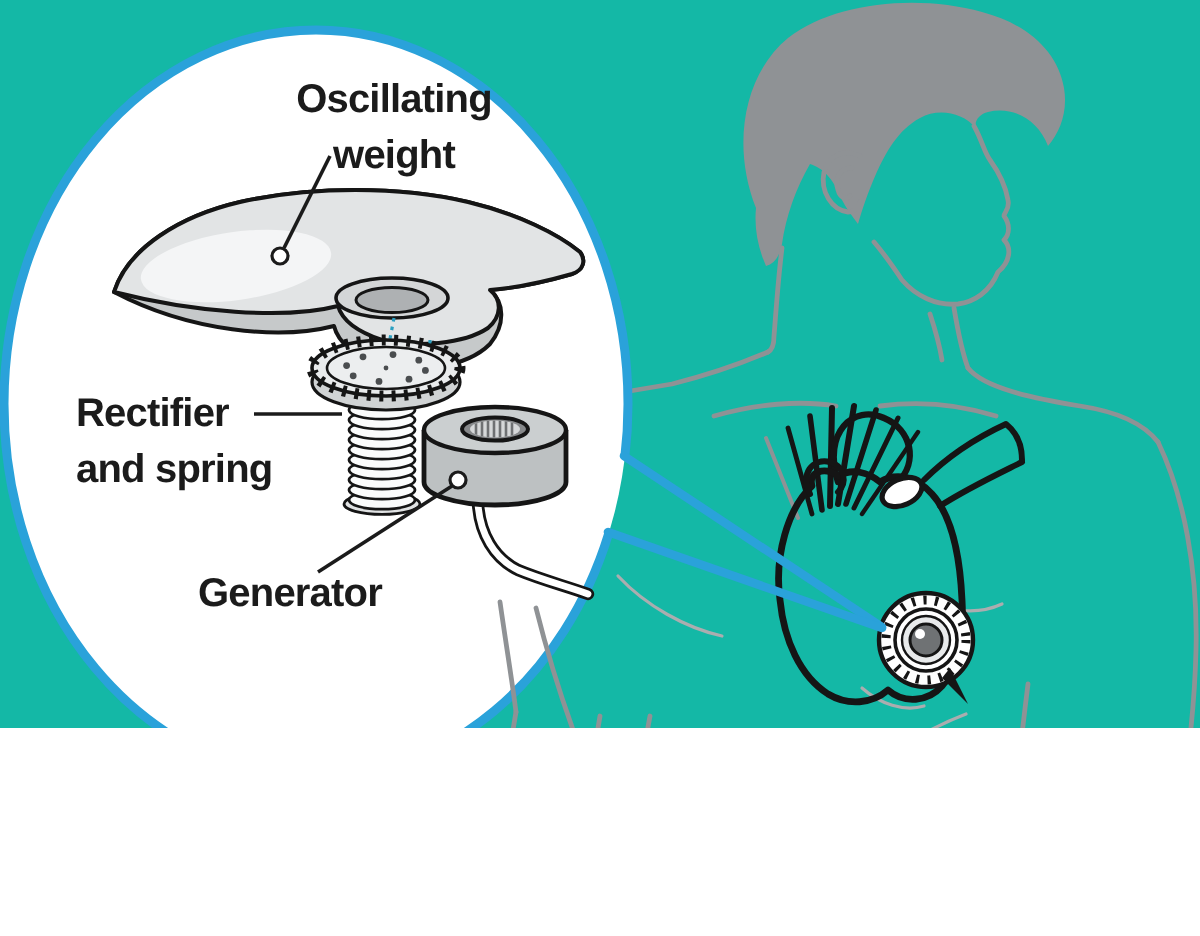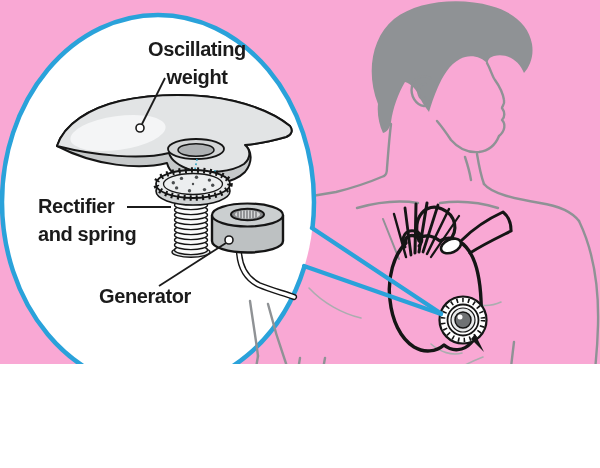--- a/index.html
+++ b/index.html
@@ -1,16 +1,16 @@
 <!DOCTYPE html>
 <html><head>
 <meta charset="utf-8">
 <style>
   html,body{margin:0;padding:0;background:#ffffff;}
-  .stage{position:relative;width:600px;height:364px;background:#f9a8d4;overflow:hidden;}
+  .stage{position:relative;width:600px;height:364px;background:#14b8a6;overflow:hidden;}
   svg{display:block;}
   .lbl{font-family:"Liberation Sans",sans-serif;font-weight:700;font-size:20px;
        letter-spacing:-0.4px;fill:#1b1b1b;}
   .bodyline{stroke:#8f9295;stroke-width:2.4;fill:none;stroke-linecap:round;stroke-linejoin:round;}
   .faint{stroke:#abadaf;stroke-width:1.6;fill:none;stroke-linecap:round;}
   .ink{stroke:#151515;fill:none;stroke-linecap:round;stroke-linejoin:round;}
   .leader{stroke:#1b1b1b;stroke-width:1.8;fill:none;}
 </style>
 </head>
 <body>

